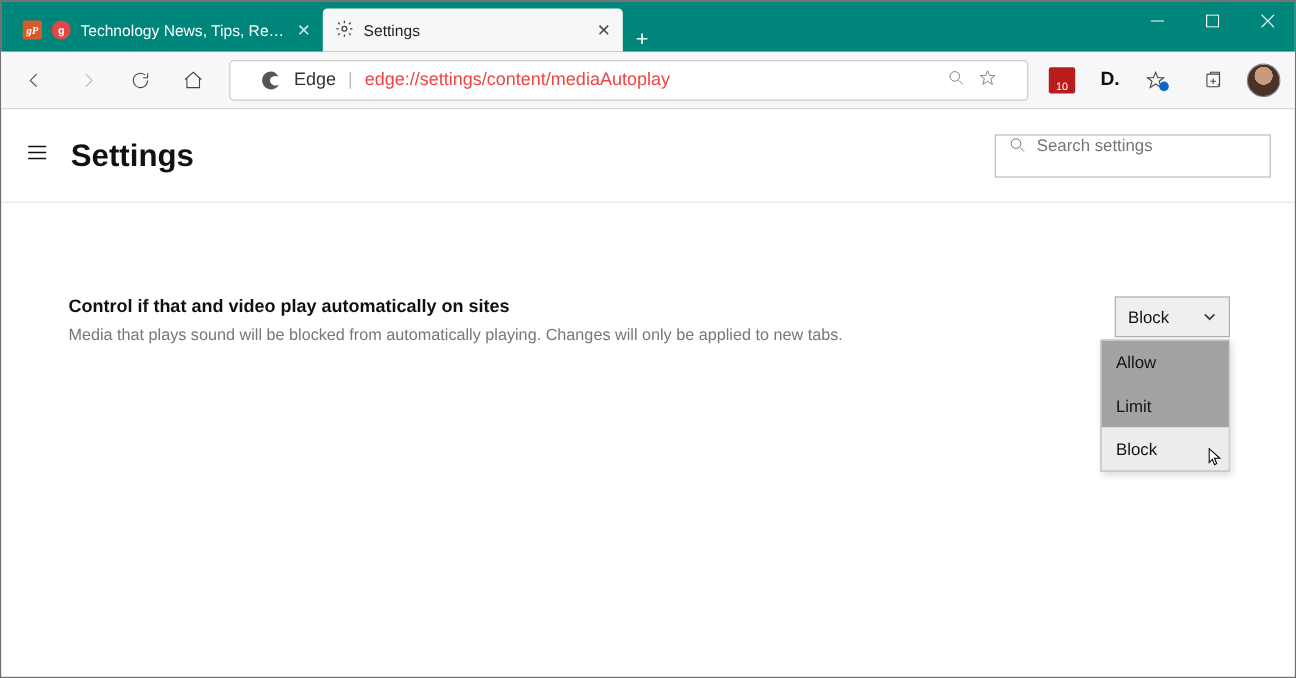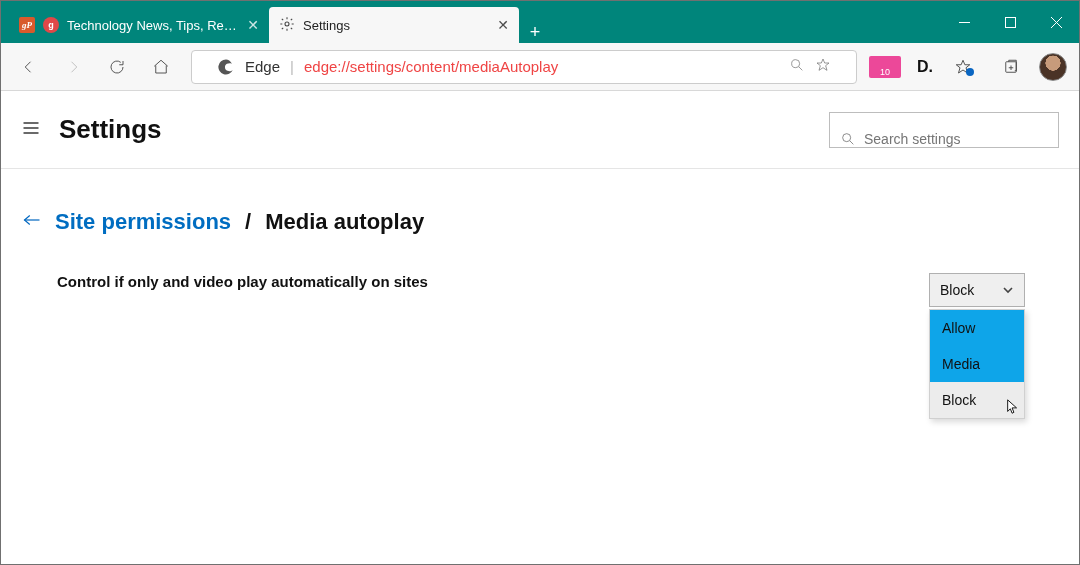--- a/index.html
+++ b/index.html
@@ -1,20 +1,20 @@
 <!DOCTYPE html>
 <html><head>
 <meta charset="utf-8">
 <style>
   * { box-sizing: border-box; margin: 0; padding: 0; font-family: "Segoe UI", Arial, sans-serif; }
   body { width: 1080px; height: 565px; background: #f0f0f0; overflow: hidden; }
   .window { width: 1080px; height: 565px; background: #fff; border: 1px solid #707070; position: relative; }
 
   
-  .titlebar { height: 42px; background: #00857b; display: flex; align-items: center; position: relative; }
+  .titlebar { height: 42px; background: #00857b; display: flex; align-items: flex-start; position: relative; }
   .tabs { display: flex; align-items: flex-end; padding-left: 8px; flex: 1; }
   .tab { display: flex; align-items: center; height: 36px; margin-top: 6px; padding: 0 10px; font-size: 13px; color: #fff; gap: 8px; max-width: 260px; min-width: 0; cursor: default; }
   .tab.inactive { width: 280px; }
   .tab.active { background: #f7f7f7; border-top-left-radius: 4px; border-top-right-radius: 4px; color: #222; width: 250px; }
   .tab .tab-title { white-space: nowrap; overflow: hidden; text-overflow: ellipsis; flex: 1; }
   .tab .close { font-size: 14px; opacity: 0.8; }
   .favicon { width: 16px; height: 16px; display:inline-flex; align-items:center; justify-content:center; border-radius:2px; font-size:9px; font-weight:bold; }
   .fav-gp { background:#d85a2c; color:#fff; font-family: serif; font-style: italic; }
   .fav-g  { background:#e04848; color:#fff; border-radius:50%; }
   .newtab { width: 32px; display:flex; align-items:center; justify-content:center; color:#fff; font-size:18px; font-weight:300; }
@@ -27,49 +27,49 @@
   .tool-btn { width: 40px; height: 40px; display:flex; align-items:center; justify-content:center; color:#444; border-radius:4px; }
   .tool-btn.dim { color:#bbb; }
   .tool-btn svg { width:18px; height:18px; stroke:currentColor; fill:none; stroke-width:1.2; }
   .addressbar { flex:1; height: 34px; background:#fff; border:1px solid #ccc; border-radius:4px; display:flex; align-items:center; padding:0 25px; margin: 0 6px; gap:10px; font-size:15px; color:#555; }
   .edge-icon { width:18px; height:18px; display:inline-flex; align-items:center; justify-content:center; font-size: 15px; color:#555; }
   .edge-label { color:#333; }
   .divider { color:#bbb; }
   .url { color:#ef4444; flex:1; }
   .addr-icon { color:#666; }
   .ext-icon { width: 36px; height:36px; display:flex; align-items:center; justify-content:center; font-size:14px; }
-  .ext-red { background:#ec4899; color:#fff; width:32px; height:22px; font-size:9px; display:flex; align-items:flex-end; justify-content:center; border-radius:2px; padding-bottom:1px; }
+  .ext-red { background:#b91c1c; color:#fff; width:22px; height:22px; font-size:9px; display:flex; align-items:flex-end; justify-content:center; border-radius:2px; padding-bottom:1px; }
   .ext-d  { color:#111; font-weight:bold; font-size:16px; }
   .avatar { width:28px; height:28px; border-radius:50%; background: radial-gradient(circle at 50% 35%, #c79b7b 35%, #4a3326 36%); border:1px solid #888; }
 
   
   .app-header { height: 78px; border-bottom:1px solid #e5e5e5; display:flex; align-items:center; padding: 0 20px; gap: 18px; }
   .menu-icon svg { width:20px; height:20px; stroke:#111; stroke-width:1.5; }
   .app-title { font-size:26px; font-weight:600; color:#111; flex:1; }
-  .search-box { width: 230px; height:36px; border:1px solid #bdbdbd; display:flex; align-items:flex-end; padding:0 10px; gap:8px; font-size:14px; color:#767676; background:#fff; }
+  .search-box { width: 230px; height:36px; border:1px solid #bdbdbd; display:flex; align-items:flex-start; padding:0 10px; gap:8px; font-size:14px; color:#767676; background:#fff; }
   .search-box svg { width:16px; height:16px; stroke:#555; fill:none; }
   .search-input { border:none; outline:none; font-size:14px; color:#333; flex:1; background:transparent; }
 
   
   .content { padding: 40px 54px 0 22px; position:relative; }
   .breadcrumb-row { display:flex; align-items:center; gap: 14px; }
   .back-arrow svg { width:18px; height:16px; stroke:#0067c0; fill:none; stroke-width:1.6; }
   .crumb-link { font-size:22px; font-weight:600; color:#006dc1; }
   .crumb-sep { font-size:22px; font-weight:600; color:#111; }
   .crumb-current { font-size:22px; font-weight:600; color:#111; }
   .setting-row { display:flex; align-items:flex-start; margin-top: 38px; padding-left: 34px; gap: 20px; }
   .setting-text { flex:1; }
   .setting-title { font-size:15px; font-weight:600; color:#111; }
   .setting-desc { font-size:13.5px; color:#777; margin-top:6px; line-height:1.4; }
 
   
   .dropdown { position:relative; }
   .dd-button { width: 96px; height:34px; border:1px solid #b0b0b0; background:#efefef; display:flex; align-items:center; justify-content:space-between; padding: 0 10px; font-size:14px; color:#111; }
   .dd-button svg { width:12px; height:12px; stroke:#444; fill:none; stroke-width:1.6; }
-  .dd-menu { position:absolute; top: 36px; right:0; width:96px; background:#0ea5e9; border:1px solid #d0d0d0; box-shadow: 2px 3px 6px rgba(0,0,0,.15); }
+  .dd-menu { position:absolute; top: 36px; right:0; width:108px; background:#a3a3a3; border:1px solid #d0d0d0; box-shadow: 2px 3px 6px rgba(0,0,0,.15); }
   .dd-item { padding: 10px 12px; font-size:14px; color:#111; }
   .dd-item.hover { background:#ececec; position:relative; }
   .cursor { position:absolute; right:8px; bottom:4px; font-size:13px; color:#000; transform: translate(4px,4px); }
   .cursor svg { width:14px; height:16px; }
 
   .watermark { position:absolute; bottom:12px; left:0; right:0; text-align:center; font-family: Georgia, serif; font-style: italic; font-size:20px; color:#9e9e9e; }
 </style>
 </head>
 <body>
 
@@ -188,46 +188,36 @@
     <div class="search-box">
       <svg viewBox="0 0 24 24">
           <circle cx="10" cy="10" r="6"></circle>
           <line x1="15" y1="15" x2="20" y2="20"></line>
         </svg>
       <input class="search-input" placeholder="Search settings" style="">
     </div>
   </div>
 
   <div class="content">
-    <div class="breadcrumb-row">
-      <span class="back-arrow">
-        <svg viewBox="0 0 24 16">
-            <line x1="2" y1="8" x2="22" y2="8"></line>
-            <path d="M9 2L2 8l7 6"></path>
-          </svg>
-      </span>
-      <span class="crumb-link">Site permissions</span>
-      <span class="crumb-sep">/</span>
-      <span class="crumb-current">Media autoplay</span>
-    </div>
 
     <div class="setting-row">
       <div class="setting-text">
-        <div class="setting-title">Control if only and video play automatically on sites</div>
+        <div class="setting-title">Control if that and video play automatically on sites</div>
+        <div class="setting-desc">Media that plays sound will be blocked from automatically playing. Changes will only be applied to new tabs.</div>
       </div>
       <div class="dropdown">
         <div class="dd-button">
           <span>Block</span>
           <svg viewBox="0 0 12 12">
               <path d="M2 4l4 4 4-4"></path>
             </svg>
         </div>
         <div class="dd-menu">
           <div class="dd-item">Allow</div>
-          <div class="dd-item">Media</div>
+          <div class="dd-item">Limit</div>
           <div class="dd-item hover">
             <span>Block</span>
             <span class="cursor">
               <svg viewBox="0 0 14 18">
                   <path d="M1 1l0 13 3-3 2 5 2-1-2-5 5 0z" fill="#fff" stroke="#000" stroke-width="1"></path>
                 </svg>
             </span>
           </div>
         </div>
       </div>

